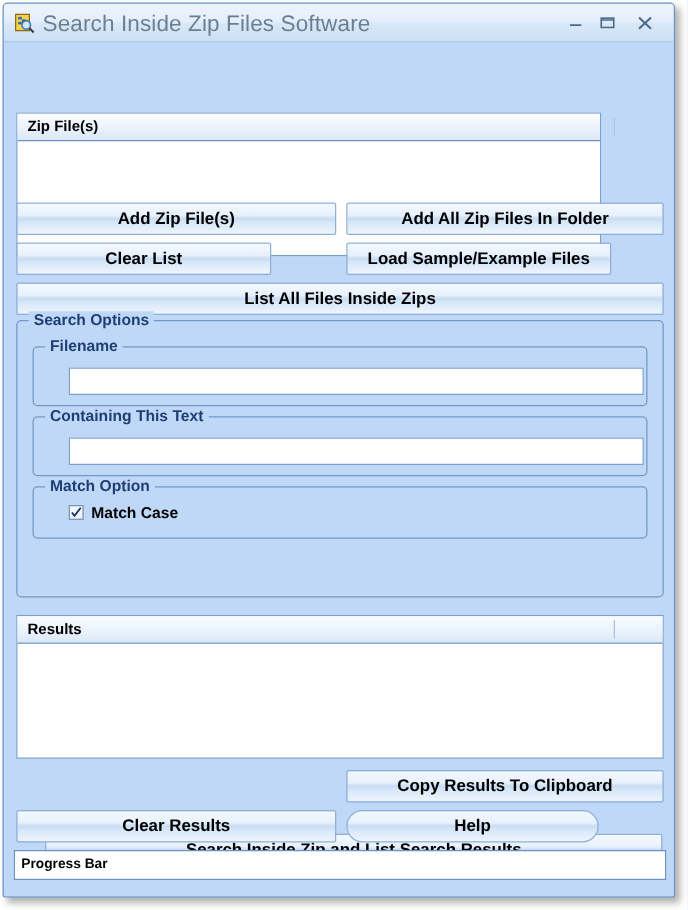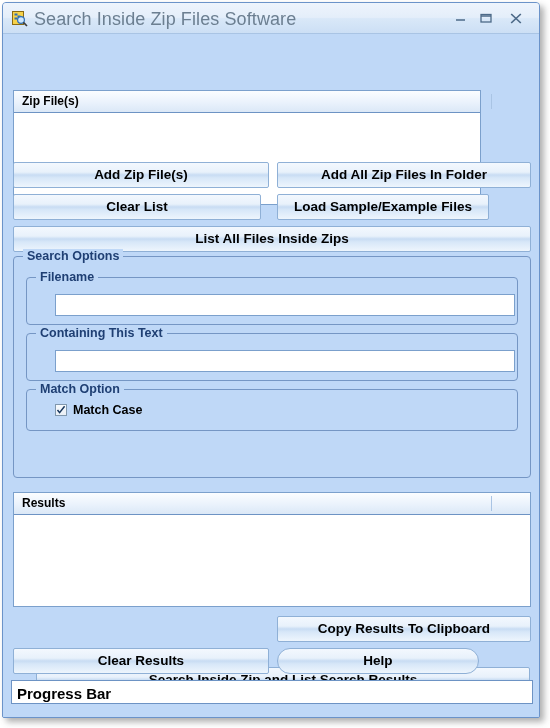--- a/index.html
+++ b/index.html
@@ -118,21 +118,21 @@
     color: #000000;
     text-align: center;
     line-height: 24px;
     height: 26px;
     cursor: default;
     white-space: nowrap;
     overflow: hidden;
   }
   #btn-add-zip        { left: 10px;  top: 128px; width: 256px; }
   #btn-add-folder     { left: 274px; top: 128px; width: 254px; }
-  #btn-clear-list     { left: 10px;  top: 160px; width: 248px; }
+  #btn-clear-list     { left: 10px;  top: 160px; width: 204px; }
   #btn-load-sample    { left: 274px; top: 160px; width: 212px; }
   #btn-list-all       { left: 10px;  top: 192px; width: 518px; }
   #btn-search         { left: 22px;  top: 410px; width: 494px; height: 26px; }
   #btn-save-results   { left: 10px;  top: 582px; width: 256px; }
   #btn-copy-clipboard { left: 274px; top: 582px; width: 254px; }
   #btn-clear-results  { left: 10px;  top: 614px; width: 256px; }
   #btn-help           { left: 274px; top: 614px; width: 202px; border-radius: 13px; }
 
   
   .groupbox {
@@ -208,21 +208,21 @@
     top: 646px;
     width: 522px;
     height: 24px;
     background: #ffffff;
     border: 1px solid #6d93c4;
   }
   #progress-bar-label {
     position: absolute;
     left: 5px;
     top: 4px;
-    font-size: 15px;
+    font-size: 11px;
     font-weight: bold;
     color: #000000;
   }
 </style>
 </head>
 <body>
 
 <div id="window">
 
   <div id="titlebar">

